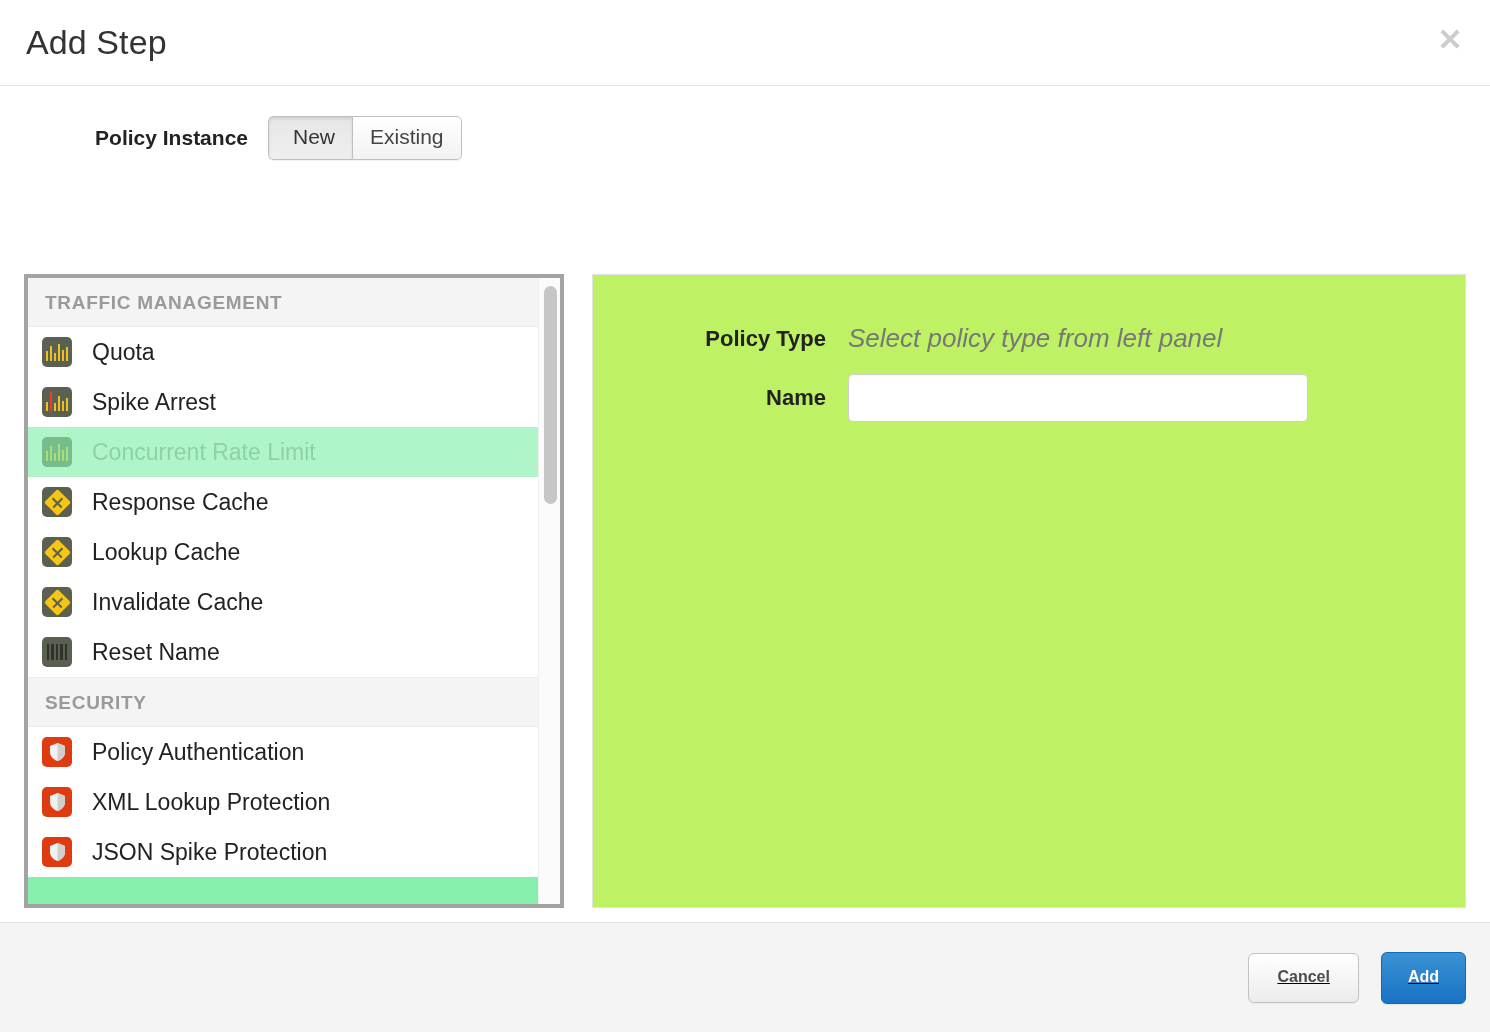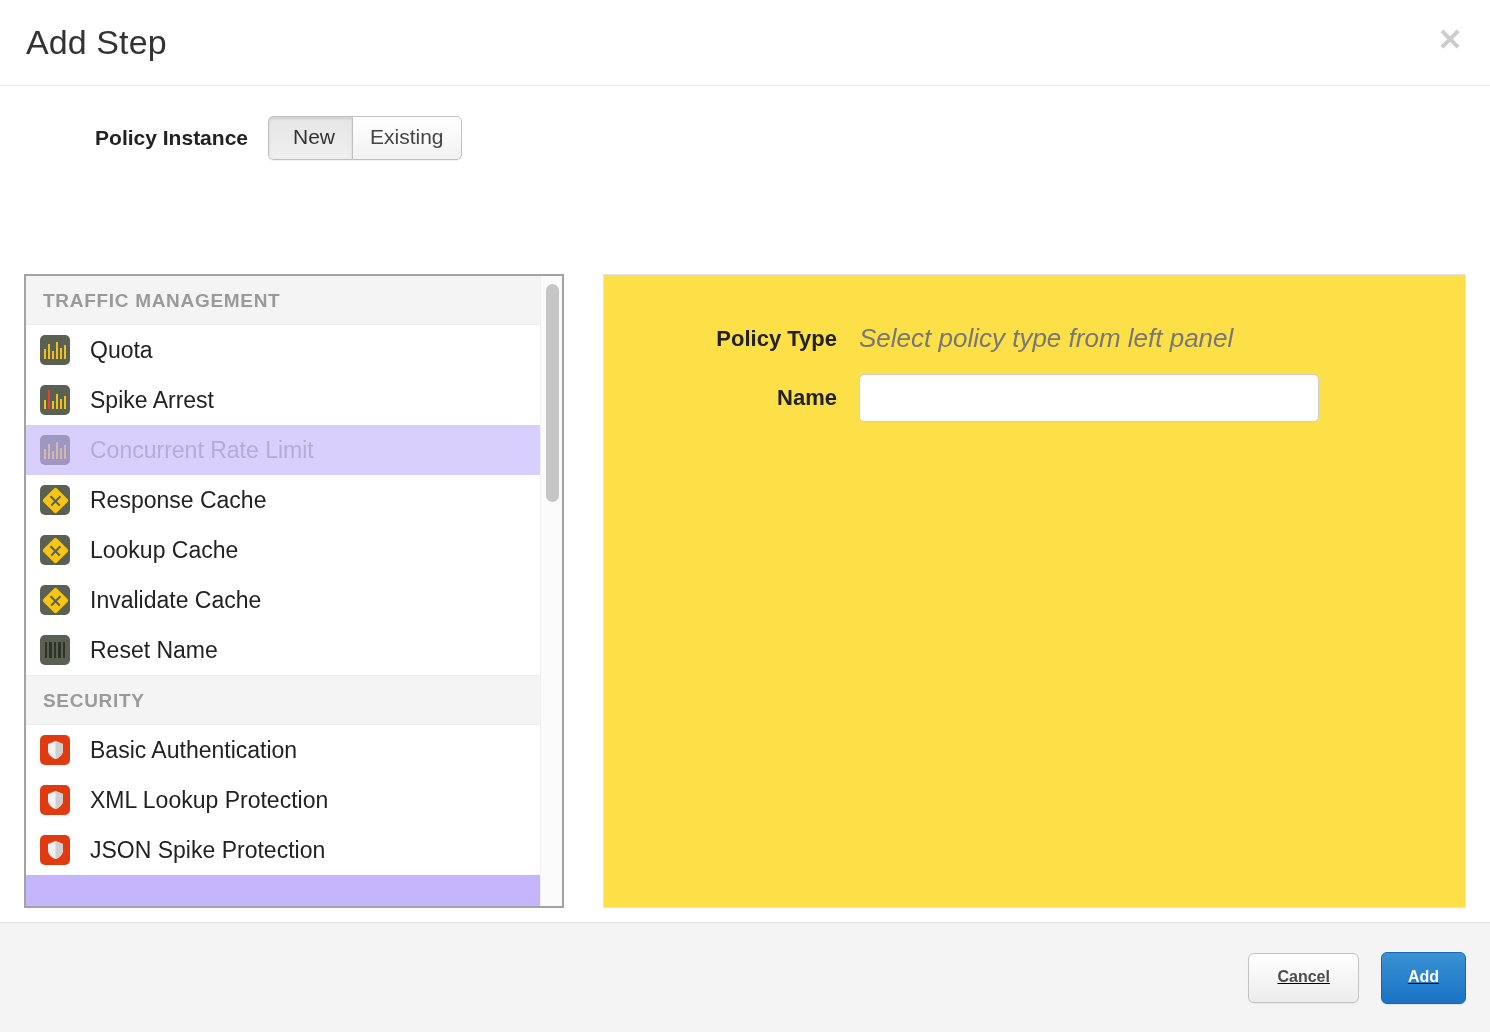--- a/index.html
+++ b/index.html
@@ -114,22 +114,22 @@
     right: 24px;
     bottom: 14px;
     display: flex;
   }
 
   
   .list-panel {
     position: relative;
     width: 540px;
     flex: 0 0 540px;
-    border: 2px solid #a3a3a3;
-    background: #c4b5fd;
+    border: 4px solid #a3a3a3;
+    background: #86efac;
     overflow: hidden;
   }
   .list-scroll {
     position: absolute;
     inset: 0;
     overflow: hidden;
   }
   .group-header {
     background: #f4f4f4;
     color: #9a9a9a;
@@ -226,23 +226,23 @@
     height: 218px;
     background: #c6c6c6;
     border-radius: 7px;
     cursor: pointer;
   }
 
   
   .form-panel {
     position: relative;
     flex: 1 1 auto;
-    margin-left: 39px;
+    margin-left: 28px;
     border: 1px solid #e3e3e3;
-    background: #fde047;
+    background: #bef264;
   }
   .form-row {
     display: flex;
     align-items: center;
     margin-top: 0;
   }
   .form-row.r1 { padding-top: 48px; }
   .form-row.r2 { padding-top: 22px; }
   .form-row.r3 { padding-top: 20px; }
   .f-label {
@@ -419,21 +419,21 @@
 
           <div class="pol-item">
             <span class="p-icon sec">
               <span class="shield">
                   <svg viewBox="0 0 15 18">
                     <path d="M7.5 0 L15 3 V9 C15 13.5 11.5 16.8 7.5 18 C3.5 16.8 0 13.5 0 9 V3 Z" fill="#f2f2f2"></path>
                     <path d="M7.5 0 L15 3 V9 C15 13.5 11.5 16.8 7.5 18 Z" fill="#cfcfcf"></path>
                   </svg>
                 </span>
             </span>
-            <span class="pol-label">Basic Authentication</span>
+            <span class="pol-label">Policy Authentication</span>
           </div>
 
           <div class="pol-item">
             <span class="p-icon sec">
               <span class="shield">
                   <svg viewBox="0 0 15 18">
                     <path d="M7.5 0 L15 3 V9 C15 13.5 11.5 16.8 7.5 18 C3.5 16.8 0 13.5 0 9 V3 Z" fill="#f2f2f2"></path>
                     <path d="M7.5 0 L15 3 V9 C15 13.5 11.5 16.8 7.5 18 Z" fill="#cfcfcf"></path>
                   </svg>
                 </span>

